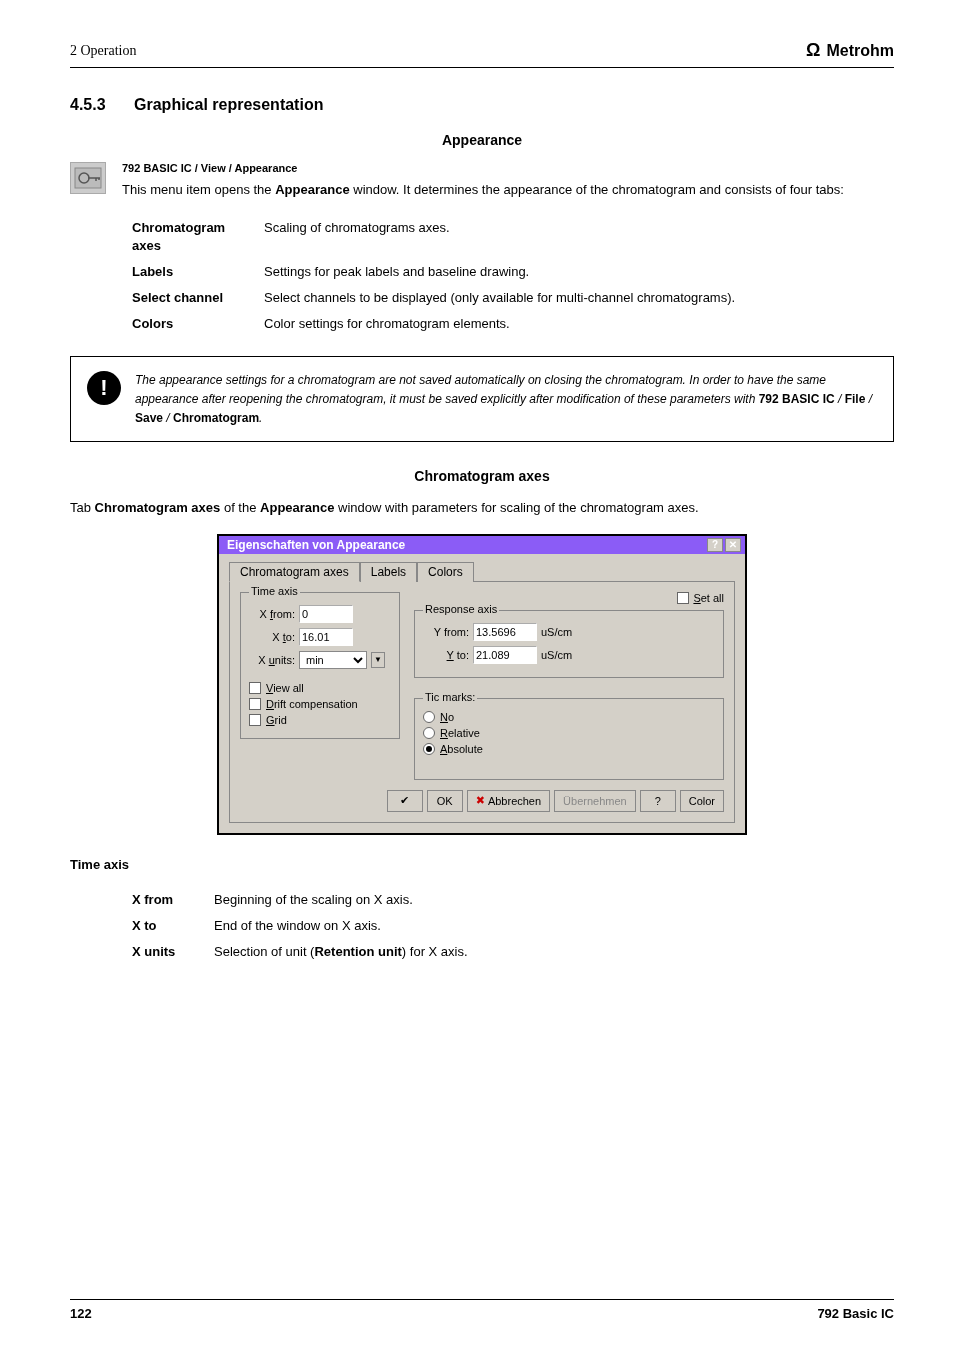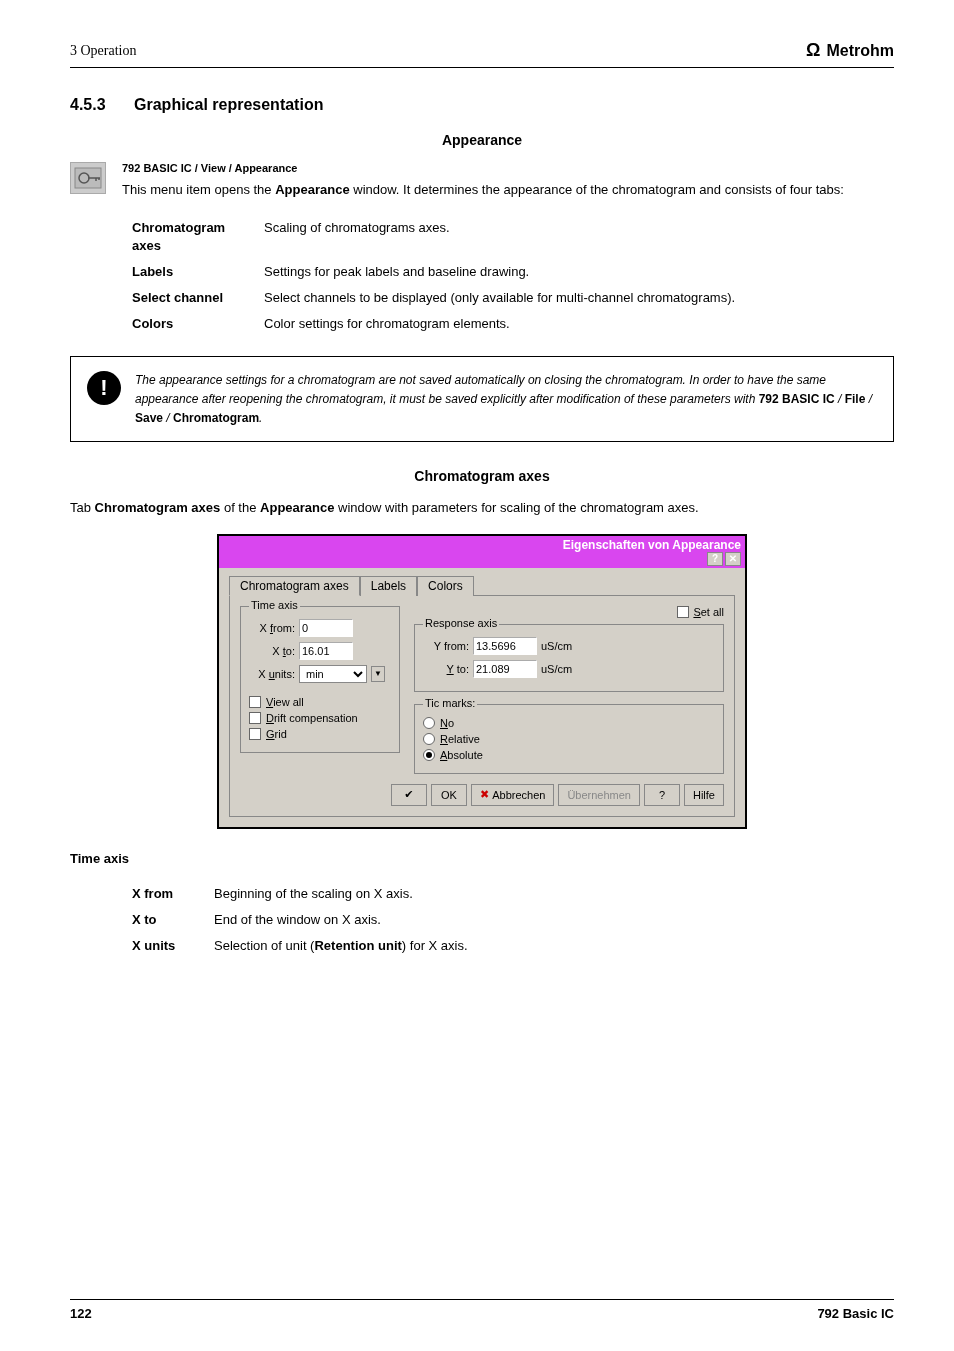--- a/index.html
+++ b/index.html
@@ -140,29 +140,28 @@
     
     .dialog-window {
       border: 2px solid #000;
       background: #d4d0c8;
       width: 530px;
       margin: 0 auto 22px auto;
       font-family: Arial, sans-serif;
       font-size: 12px;
     }
     .dialog-titlebar {
-      background: #d946ef;
+      background: #8b5cf6;
       color: #fff;
       display: flex;
       justify-content: space-between;
       align-items: flex-end;
       padding: 2px 4px 2px 8px;
       font-size: 12px;
       font-weight: bold;
-      flex-direction: column;
     }
     .dialog-titlebar-buttons {
       display: flex;
       gap: 2px;
     }
     .titlebar-btn {
       width: 16px;
       height: 14px;
       background: #d4d0c8;
       border: 1px solid #888;
@@ -293,23 +292,23 @@
       display: flex;
       align-items: center;
       gap: 4px;
       font-size: 11px;
       margin-bottom: 6px;
     }
 
     
     .tic-group {
       border: 1px solid #888;
-      padding: 4px 8px 8px 8px;
+      padding: 4px 8px 20px 8px;
       position: relative;
-      margin-top: 2px;
+      margin-top: 10px;
     }
     .tic-group-label {
       position: absolute;
       top: -8px;
       left: 8px;
       background: #d4d0c8;
       padding: 0 2px;
       font-size: 11px;
     }
     .radio-row {
@@ -422,21 +421,21 @@
       line-height: 14px;
       vertical-align: middle;
     }
   </style>
 </head>
 <body>
 
 <div class="page">
 
   <div class="page-header">
-    <span>3  Operation</span>
+    <span>2  Operation</span>
     <div class="header-right">
       <span style="font-size:18px;">Ω</span>
       <span style="font-family:Arial,sans-serif;font-weight:bold;font-size:16px;">Metrohm</span>
     </div>
   </div>
 
   <div class="section-heading">
     <span class="section-number">4.5.3</span>
     <span>Graphical representation</span>
   </div>
@@ -613,21 +612,21 @@
             <span style="color:#cc0000;">✖</span>
             <span>Abbrechen</span>
           </div>
           <div class="dlg-btn" style="color:#888;">
             <span>Übernehmen</span>
           </div>
           <div class="dlg-btn">
             <span>?</span>
           </div>
           <div class="dlg-btn">
-            <span>Hilfe</span>
+            <span>Color</span>
           </div>
         </div>
       </div>
     </div>
   </div>
 
   <div style="font-family:Arial,sans-serif;font-size:13px;font-weight:bold;margin-bottom:8px;">Time axis</div>
   <table class="time-axis-table">
     <tbody>
         <tr>

